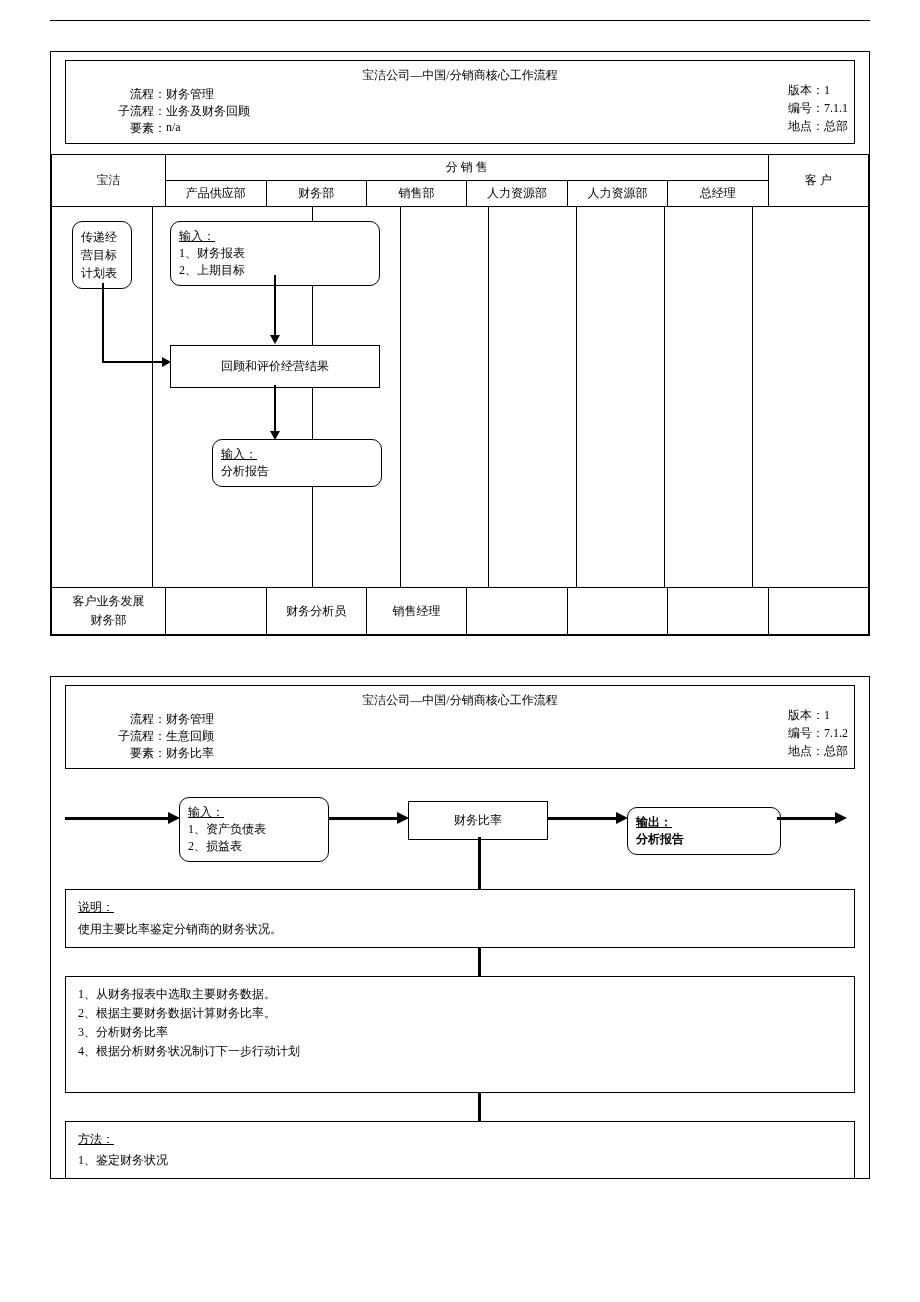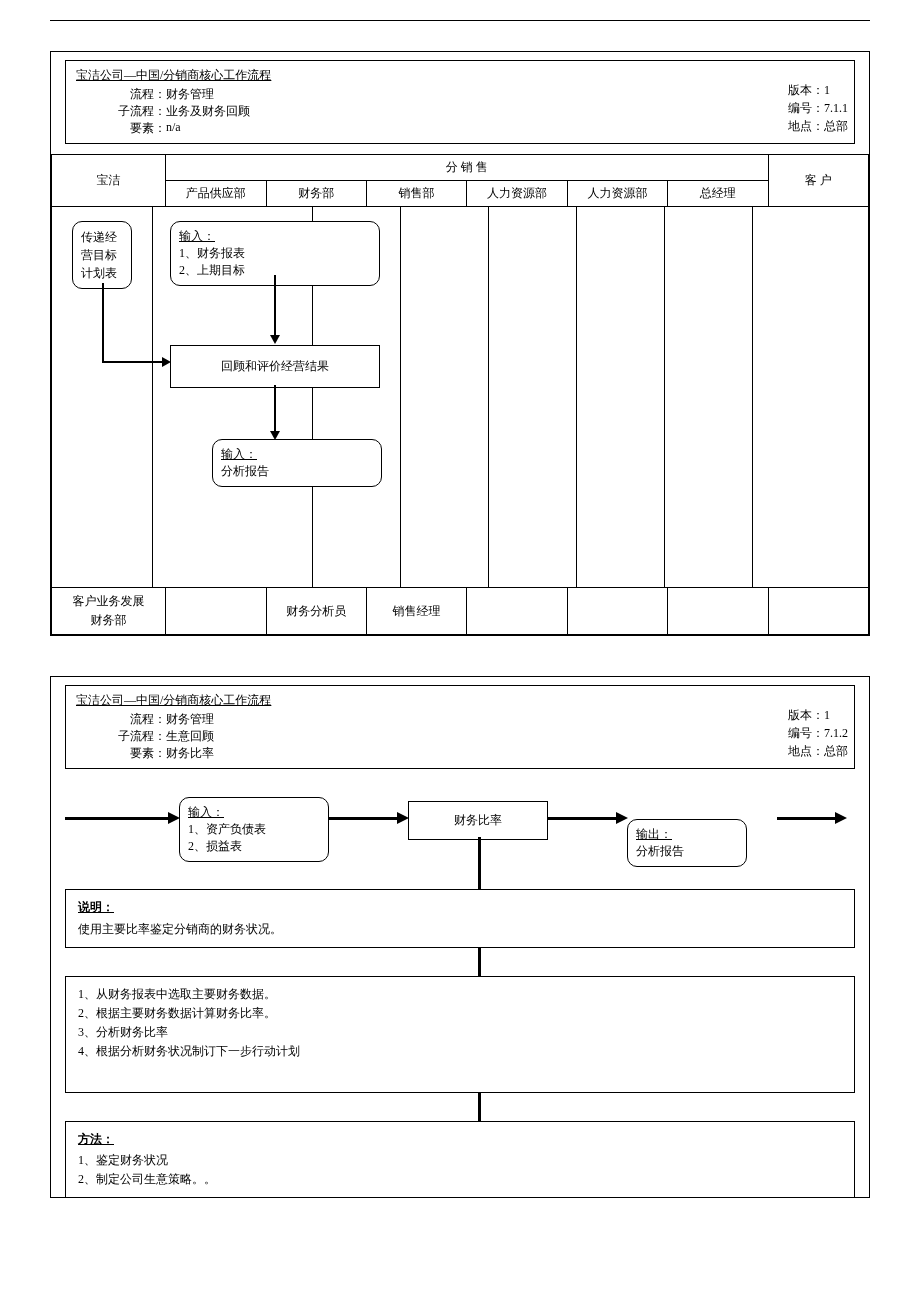--- a/index.html
+++ b/index.html
@@ -2,21 +2,21 @@
 <html><head>
   <meta charset="utf-8">
   <style>
     * { box-sizing: border-box; margin: 0; padding: 0; }
     body { font-family: "SimSun", "宋体", serif; font-size: 12px; background: #fff; padding: 20px 50px; width: 920px; }
     .hr-line { border-top: 1px solid #000; margin-bottom: 30px; }
     
     .diagram-wrapper { border: 1px solid #000; margin-bottom: 40px; position: relative; }
     
     .header-block { margin: 8px 14px 10px 14px; border: 1px solid #000; padding: 6px 10px; position: relative; }
-    .header-title { text-decoration: underline; margin-bottom: 2px; }
+    .header-title { margin-bottom: 2px; text-align: center; }
     .header-row { display: flex; }
     .header-label { width: 90px; text-align: right; }
     .header-right { position: absolute; right: 6px; top: 20px; line-height: 1.5; }
     
     
     .swimlane-table { width: 100%; border-collapse: collapse; }
     .swimlane-table td, .swimlane-table th { border: 1px solid #000; font-weight: normal; text-align: center; vertical-align: middle; padding: 4px; }
     .sw-head-group { letter-spacing: 12px; padding: 6px; }
     .sw-body { height: 380px; position: relative; }
     .sw-body td { vertical-align: top; }
@@ -32,21 +32,21 @@
     .arrow-line-v { position: absolute; background: #000; width: 1.5px; }
     .arrow-line-h { position: absolute; background: #000; height: 1.5px; }
     .arrow-head-down { position: absolute; width: 0; height: 0; border-left: 5px solid transparent; border-right: 5px solid transparent; border-top: 9px solid #000; }
     .arrow-head-right { position: absolute; width: 0; height: 0; border-top: 5px solid transparent; border-bottom: 5px solid transparent; border-left: 9px solid #000; }
     .arrow-head-right-big { position: absolute; width: 0; height: 0; border-top: 6px solid transparent; border-bottom: 6px solid transparent; border-left: 12px solid #000; }
     .thick-line { height: 2.5px; }
     
     
     .d2-flow-area { position: relative; height: 110px; margin: 0; }
     .text-block { border: 1px solid #000; margin: 0; padding: 8px 12px; line-height: 1.6; }
-    .block-title { text-decoration: underline; margin-bottom: 2px; font-weight: bold; }
+    .block-title { text-decoration: underline; margin-bottom: 2px; }
     .flow-box { border-radius: 10px; }
   </style>
 </head>
 <body>
 
 <div class="hr-line"></div>
 
 <div class="diagram-wrapper" style="padding-bottom:0;">
 
   <div class="header-block">
@@ -184,21 +184,21 @@
     <div class="arrow-line-h thick-line" style="top:38px; left:278px; width:70px;"></div>
     <div class="arrow-head-right-big" style="top:32.5px; left:346px;"></div>
 
     <div class="box" style="top:22px; left:357px; width:140px; text-align:center; border-radius:0; padding:10px 6px;">
       <span>财务比率</span>
     </div>
 
     <div class="arrow-line-h thick-line" style="top:38px; left:497px; width:70px;"></div>
     <div class="arrow-head-right-big" style="top:32.5px; left:565px;"></div>
 
-    <div class="box flow-box" style="top:40px; left:576px; width:120px;">
+    <div class="box flow-box" style="top:28px; left:576px; width:154px;font-weight:bold;">
       <div style="text-decoration:underline;">输出：</div>
       <div>分析报告</div>
     </div>
 
     <div class="arrow-line-h thick-line" style="top:38px; left:726px; width:60px;"></div>
     <div class="arrow-head-right-big" style="top:32.5px; left:784px;"></div>
 
     <div class="arrow-line-v" style="top:58px; left:427px; width:2.5px; height:52px;"></div>
   </div>
 
@@ -218,16 +218,15 @@
     <div>4、根据分析财务状况制订下一步行动计划</div>
   </div>
 
   <div style="position:relative; height:28px;">
     <div class="arrow-line-v" style="top:0; left:427px; width:2.5px; height:28px;"></div>
   </div>
 
   <div class="text-block" style="margin:0 14px 0 14px; border-bottom:none;">
     <div class="block-title">方法：</div>
     <div>1、鉴定财务状况</div>
-    <div>2、制定公司生意策略。。</div>
   </div>
 
 </div>
 
 </body></html>

